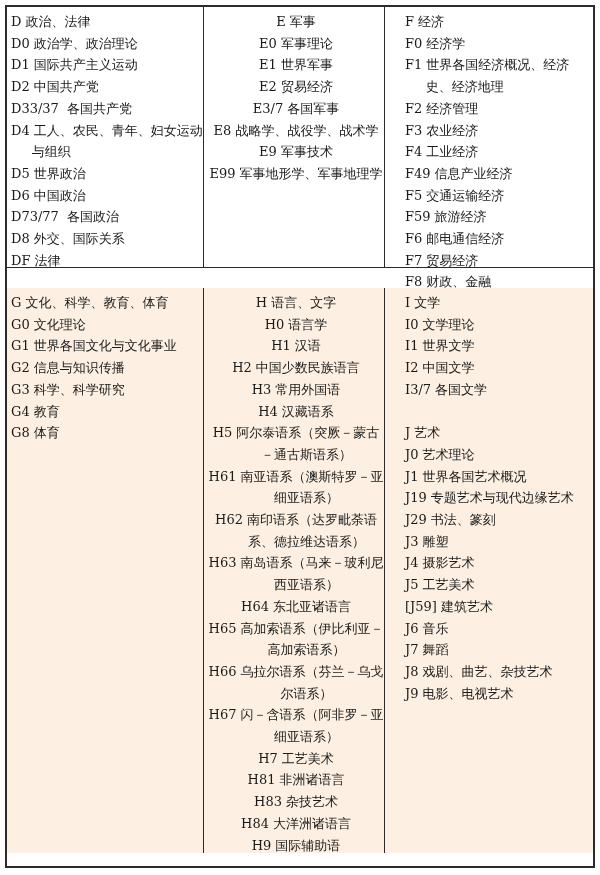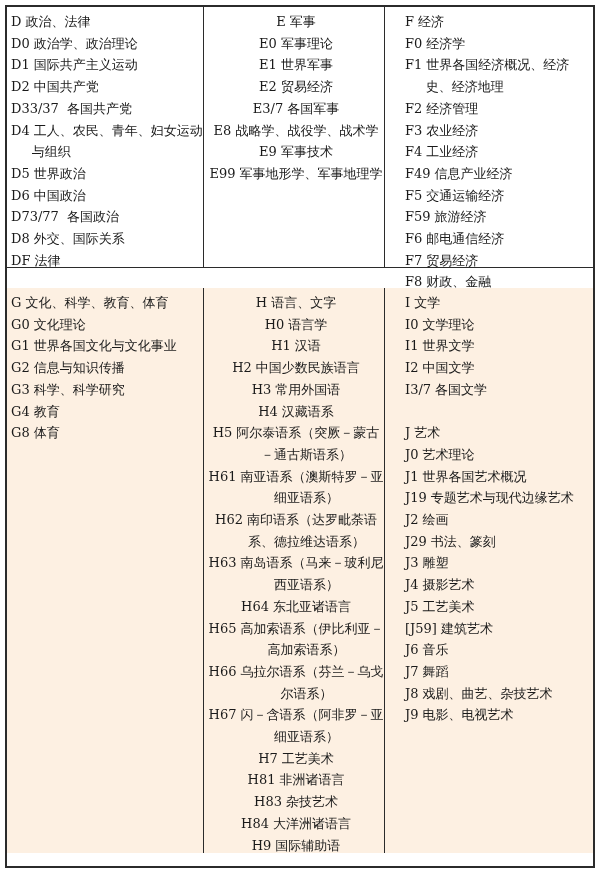--- a/index.html
+++ b/index.html
@@ -100,21 +100,20 @@
           <div class="entry wrap"><span class="code">I1</span><span>世界文学</span></div>
           <div class="entry wrap"><span class="code">I2</span><span>中国文学</span></div>
           <div class="entry wrap"><span class="code">I3/7</span><span>各国文学</span></div>
         </div>
       <div class="spacer"></div>
       <div>
           <div class="entry wrap"><span class="code">J</span><span>艺术</span></div>
           <div class="entry wrap"><span class="code">J0</span><span>艺术理论</span></div>
           <div class="entry wrap"><span class="code">J1</span><span>世界各国艺术概况</span></div>
           <div class="entry wrap"><span class="code">J19</span><span>专题艺术与现代边缘艺术</span></div>
-          <div class="entry wrap"><span class="code">J2</span><span>绘画</span></div>
           <div class="entry wrap"><span class="code">J29</span><span>书法、篆刻</span></div>
           <div class="entry wrap"><span class="code">J3</span><span>雕塑</span></div>
           <div class="entry wrap"><span class="code">J4</span><span>摄影艺术</span></div>
           <div class="entry wrap"><span class="code">J5</span><span>工艺美术</span></div>
           <div class="entry wrap"><span class="code">[J59]</span><span>建筑艺术</span></div>
           <div class="entry wrap"><span class="code">J6</span><span>音乐</span></div>
           <div class="entry wrap"><span class="code">J7</span><span>舞蹈</span></div>
           <div class="entry wrap"><span class="code">J8</span><span>戏剧、曲艺、杂技艺术</span></div>
           <div class="entry wrap"><span class="code">J9</span><span>电影、电视艺术</span></div>
         </div>

